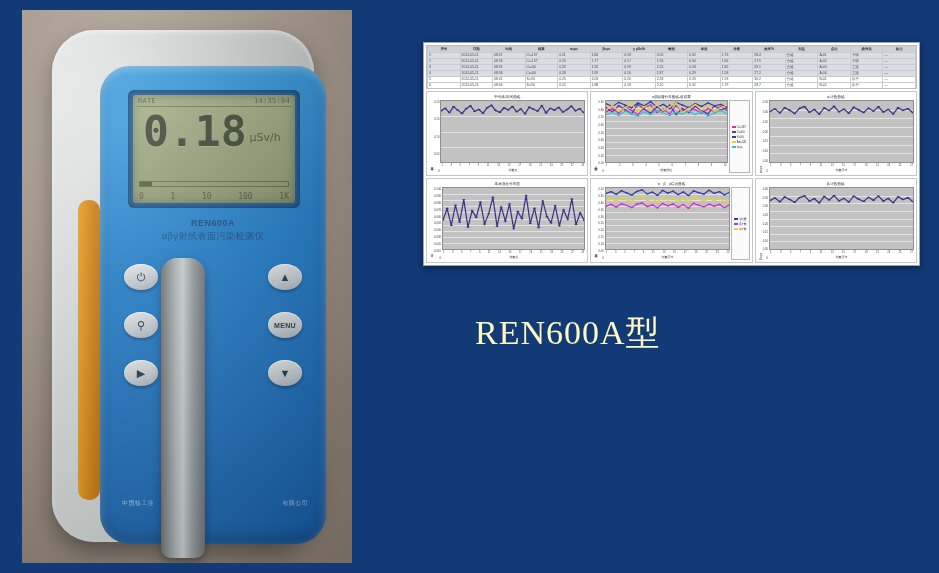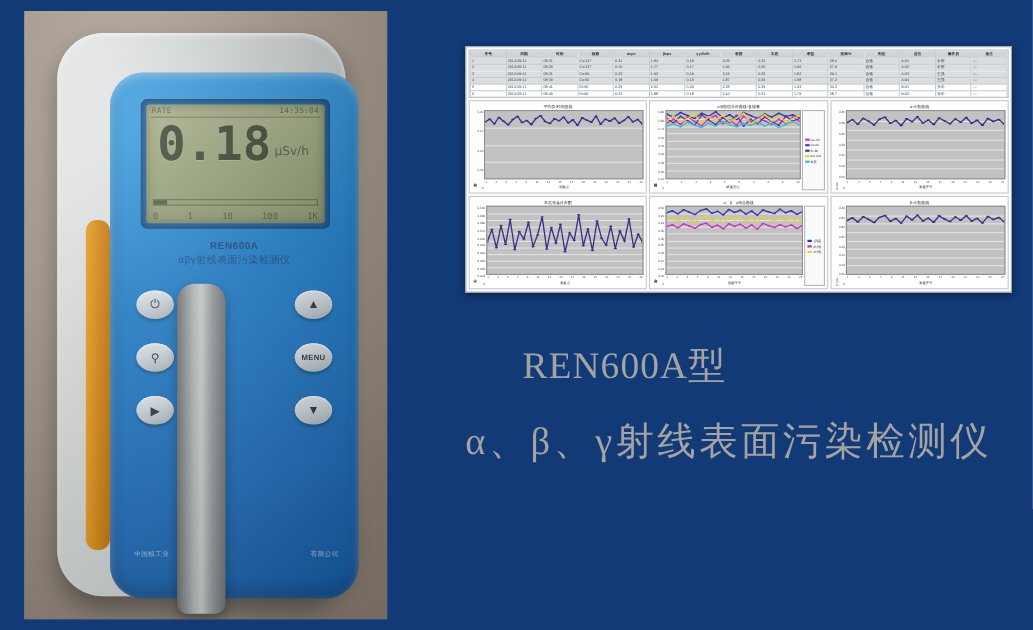--- a/index.html
+++ b/index.html
@@ -180,21 +180,21 @@
   }
   .plot .gl { position:absolute; left:0; right:0; height:1px; background:rgba(255,255,255,.55); }
   .plot svg { position:absolute; inset:0; width:100%; height:100%; }
   .x-ticks { display:flex; justify-content:space-between; font-size:2.6px; color:#3a3f45; padding:0 1px; line-height:5px; overflow:hidden; }
   .x-axis-label { font-size:3px; text-align:center; color:#3a3f45; line-height:5px; }
   .legend { display:flex; flex-direction:column; justify-content:center; gap:1px; padding-left:2px; border:1px solid #b5b9bf; background:#fafafa; margin-left:1px; }
   .legend .li { display:flex; align-items:center; gap:1px; font-size:2.8px; color:#2f3338; padding-right:2px; white-space:nowrap;}
   .legend .sw { width:4px; height:2px; display:inline-block; }
 
   
-  #title-block { position:absolute; left:423px; top:310px; width:516px; color:#a3a3a3; }
+  #title-block { position:absolute; left:423px; top:310px; width:516px; color:#fef9c3; }
   .title-line1 {
     font-family: "Liberation Serif", serif;
     font-size: 34px; letter-spacing: 1px;
     padding-left: 52px;
   }
   .title-line2 {
     font-family: "Liberation Serif", serif;
     font-size: 35px; letter-spacing: 3px;
     margin-top: 22px;
   }
@@ -1039,16 +1039,15 @@
               </div>
               <div class="x-axis-label">测量序号</div>
             </div>
           </div>
         </div>
       </div>
   </div>
 
   <div id="title-block">
     <div class="title-line1">REN600A型</div>
-    <div class="title-line2">α、β、γ射线表面污染检测仪</div>
   </div>
 
 </div>
 
 </body></html>

